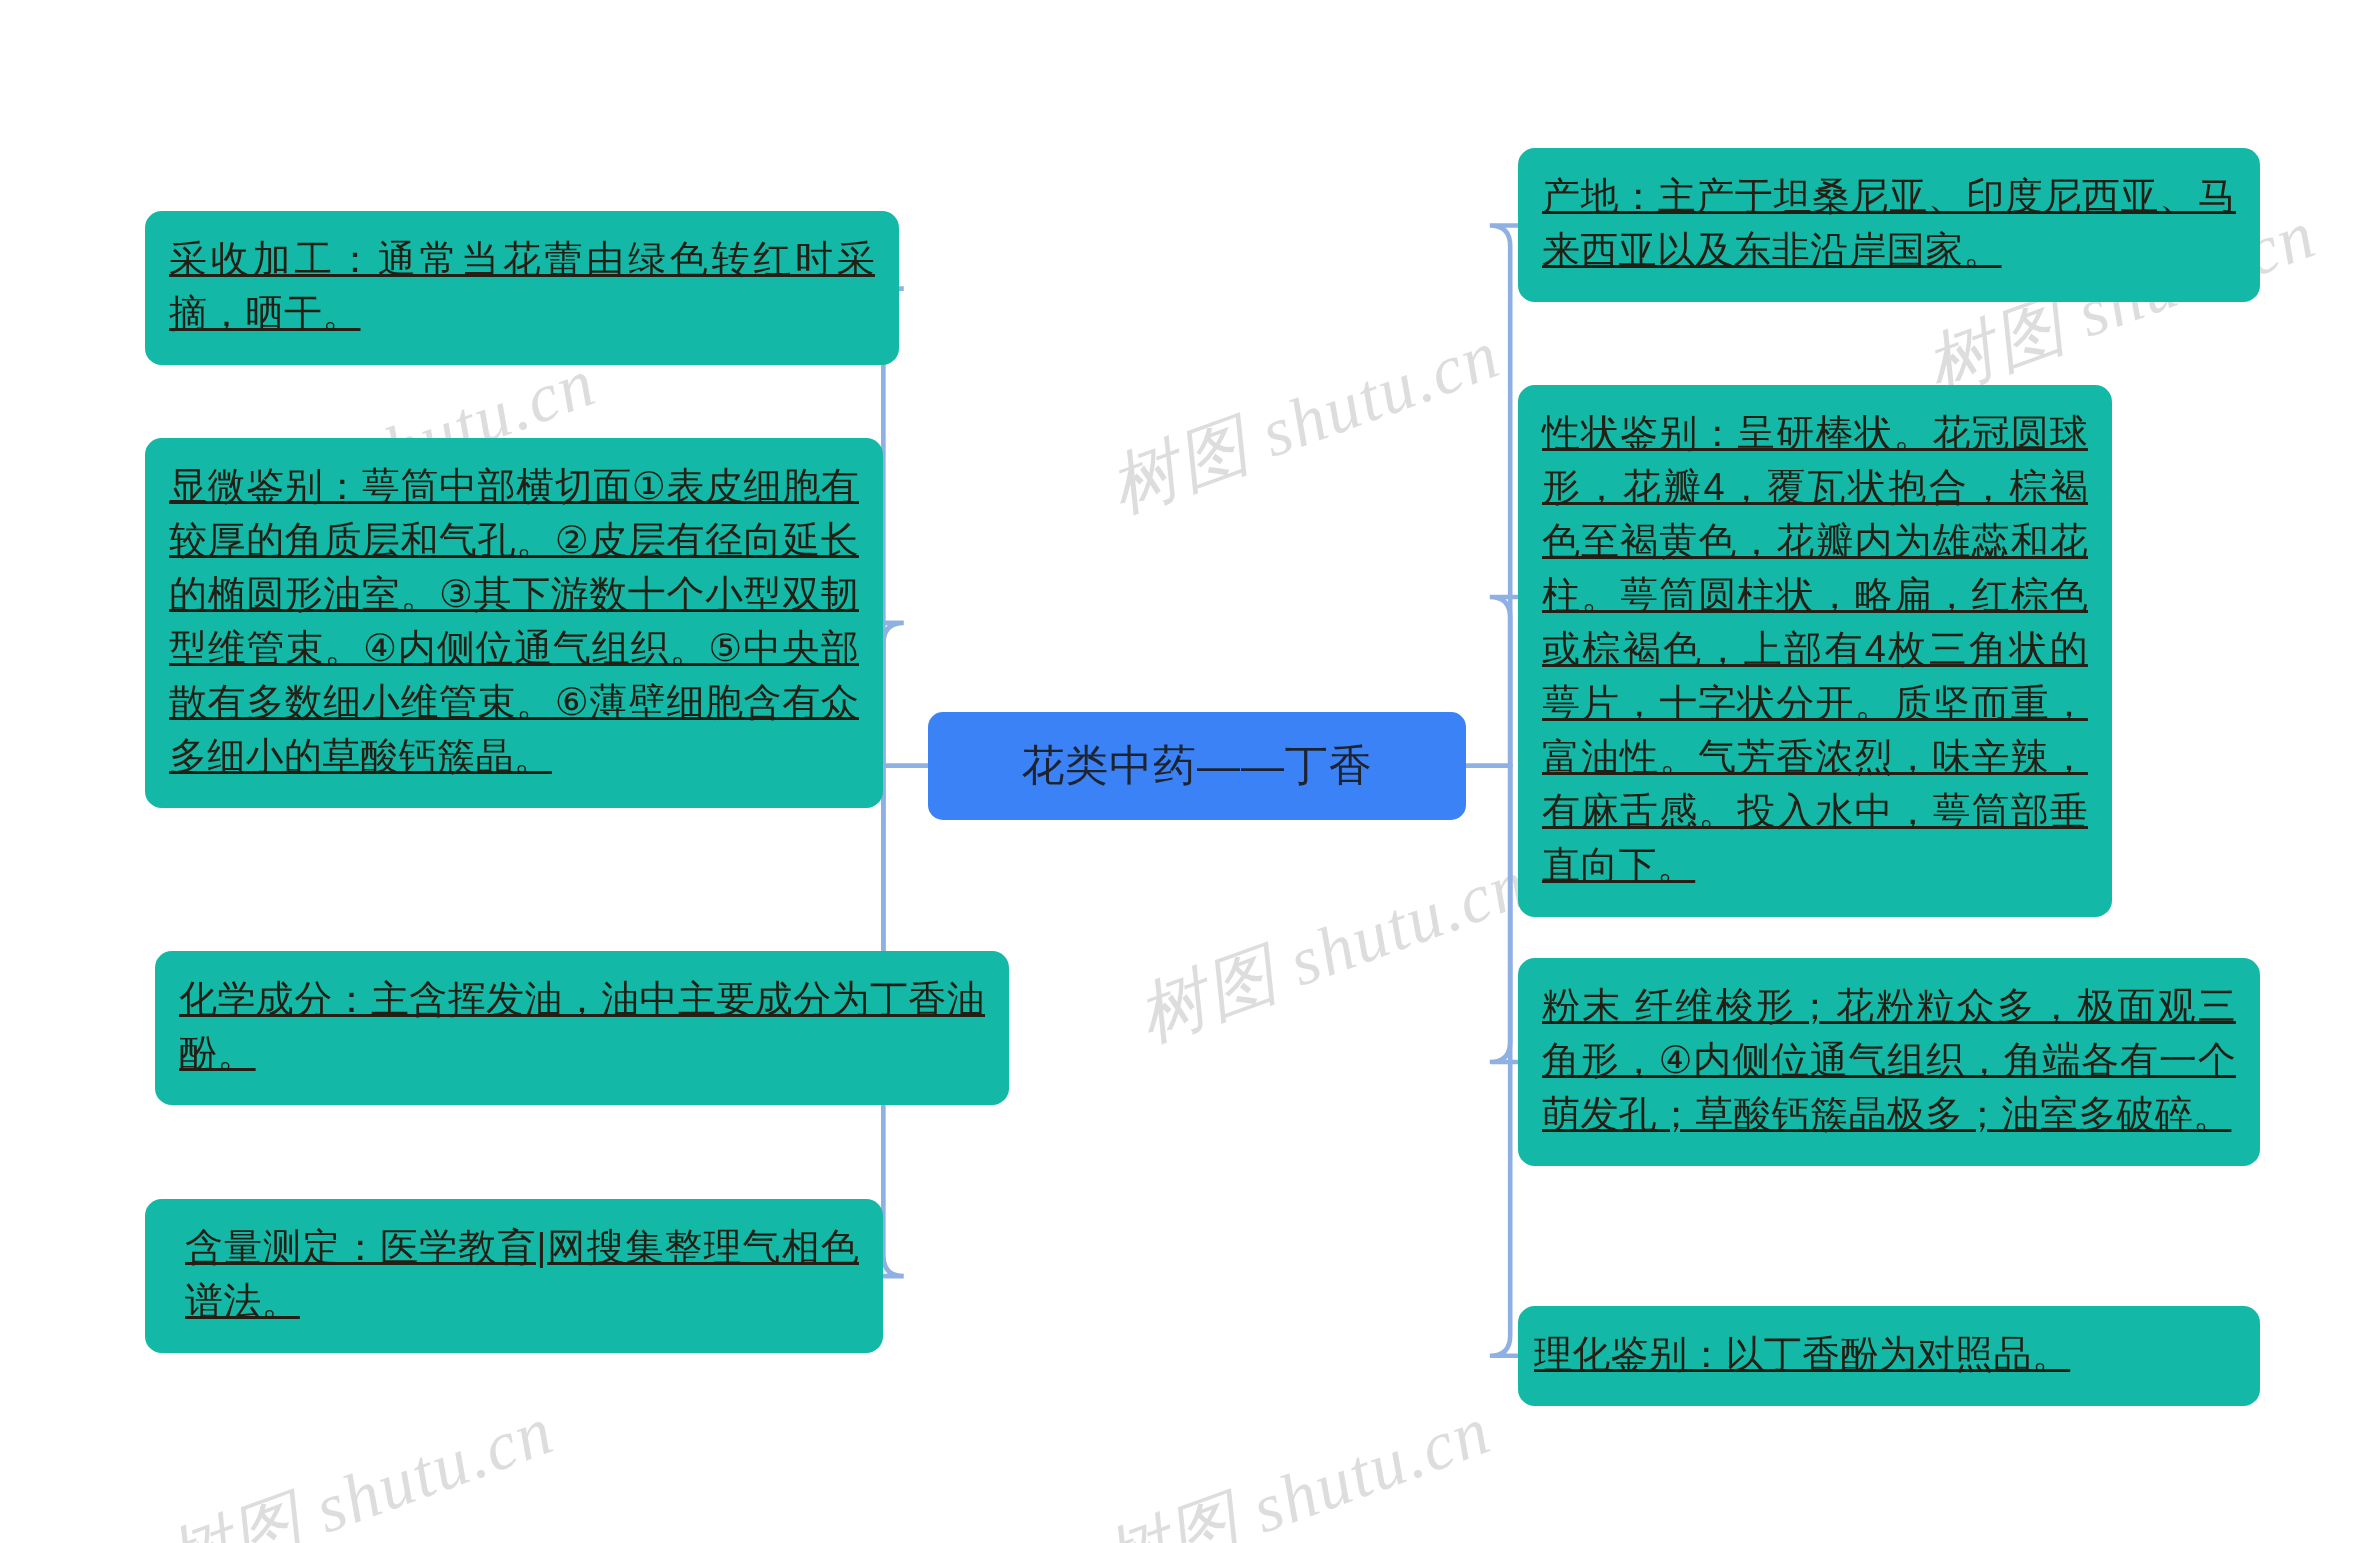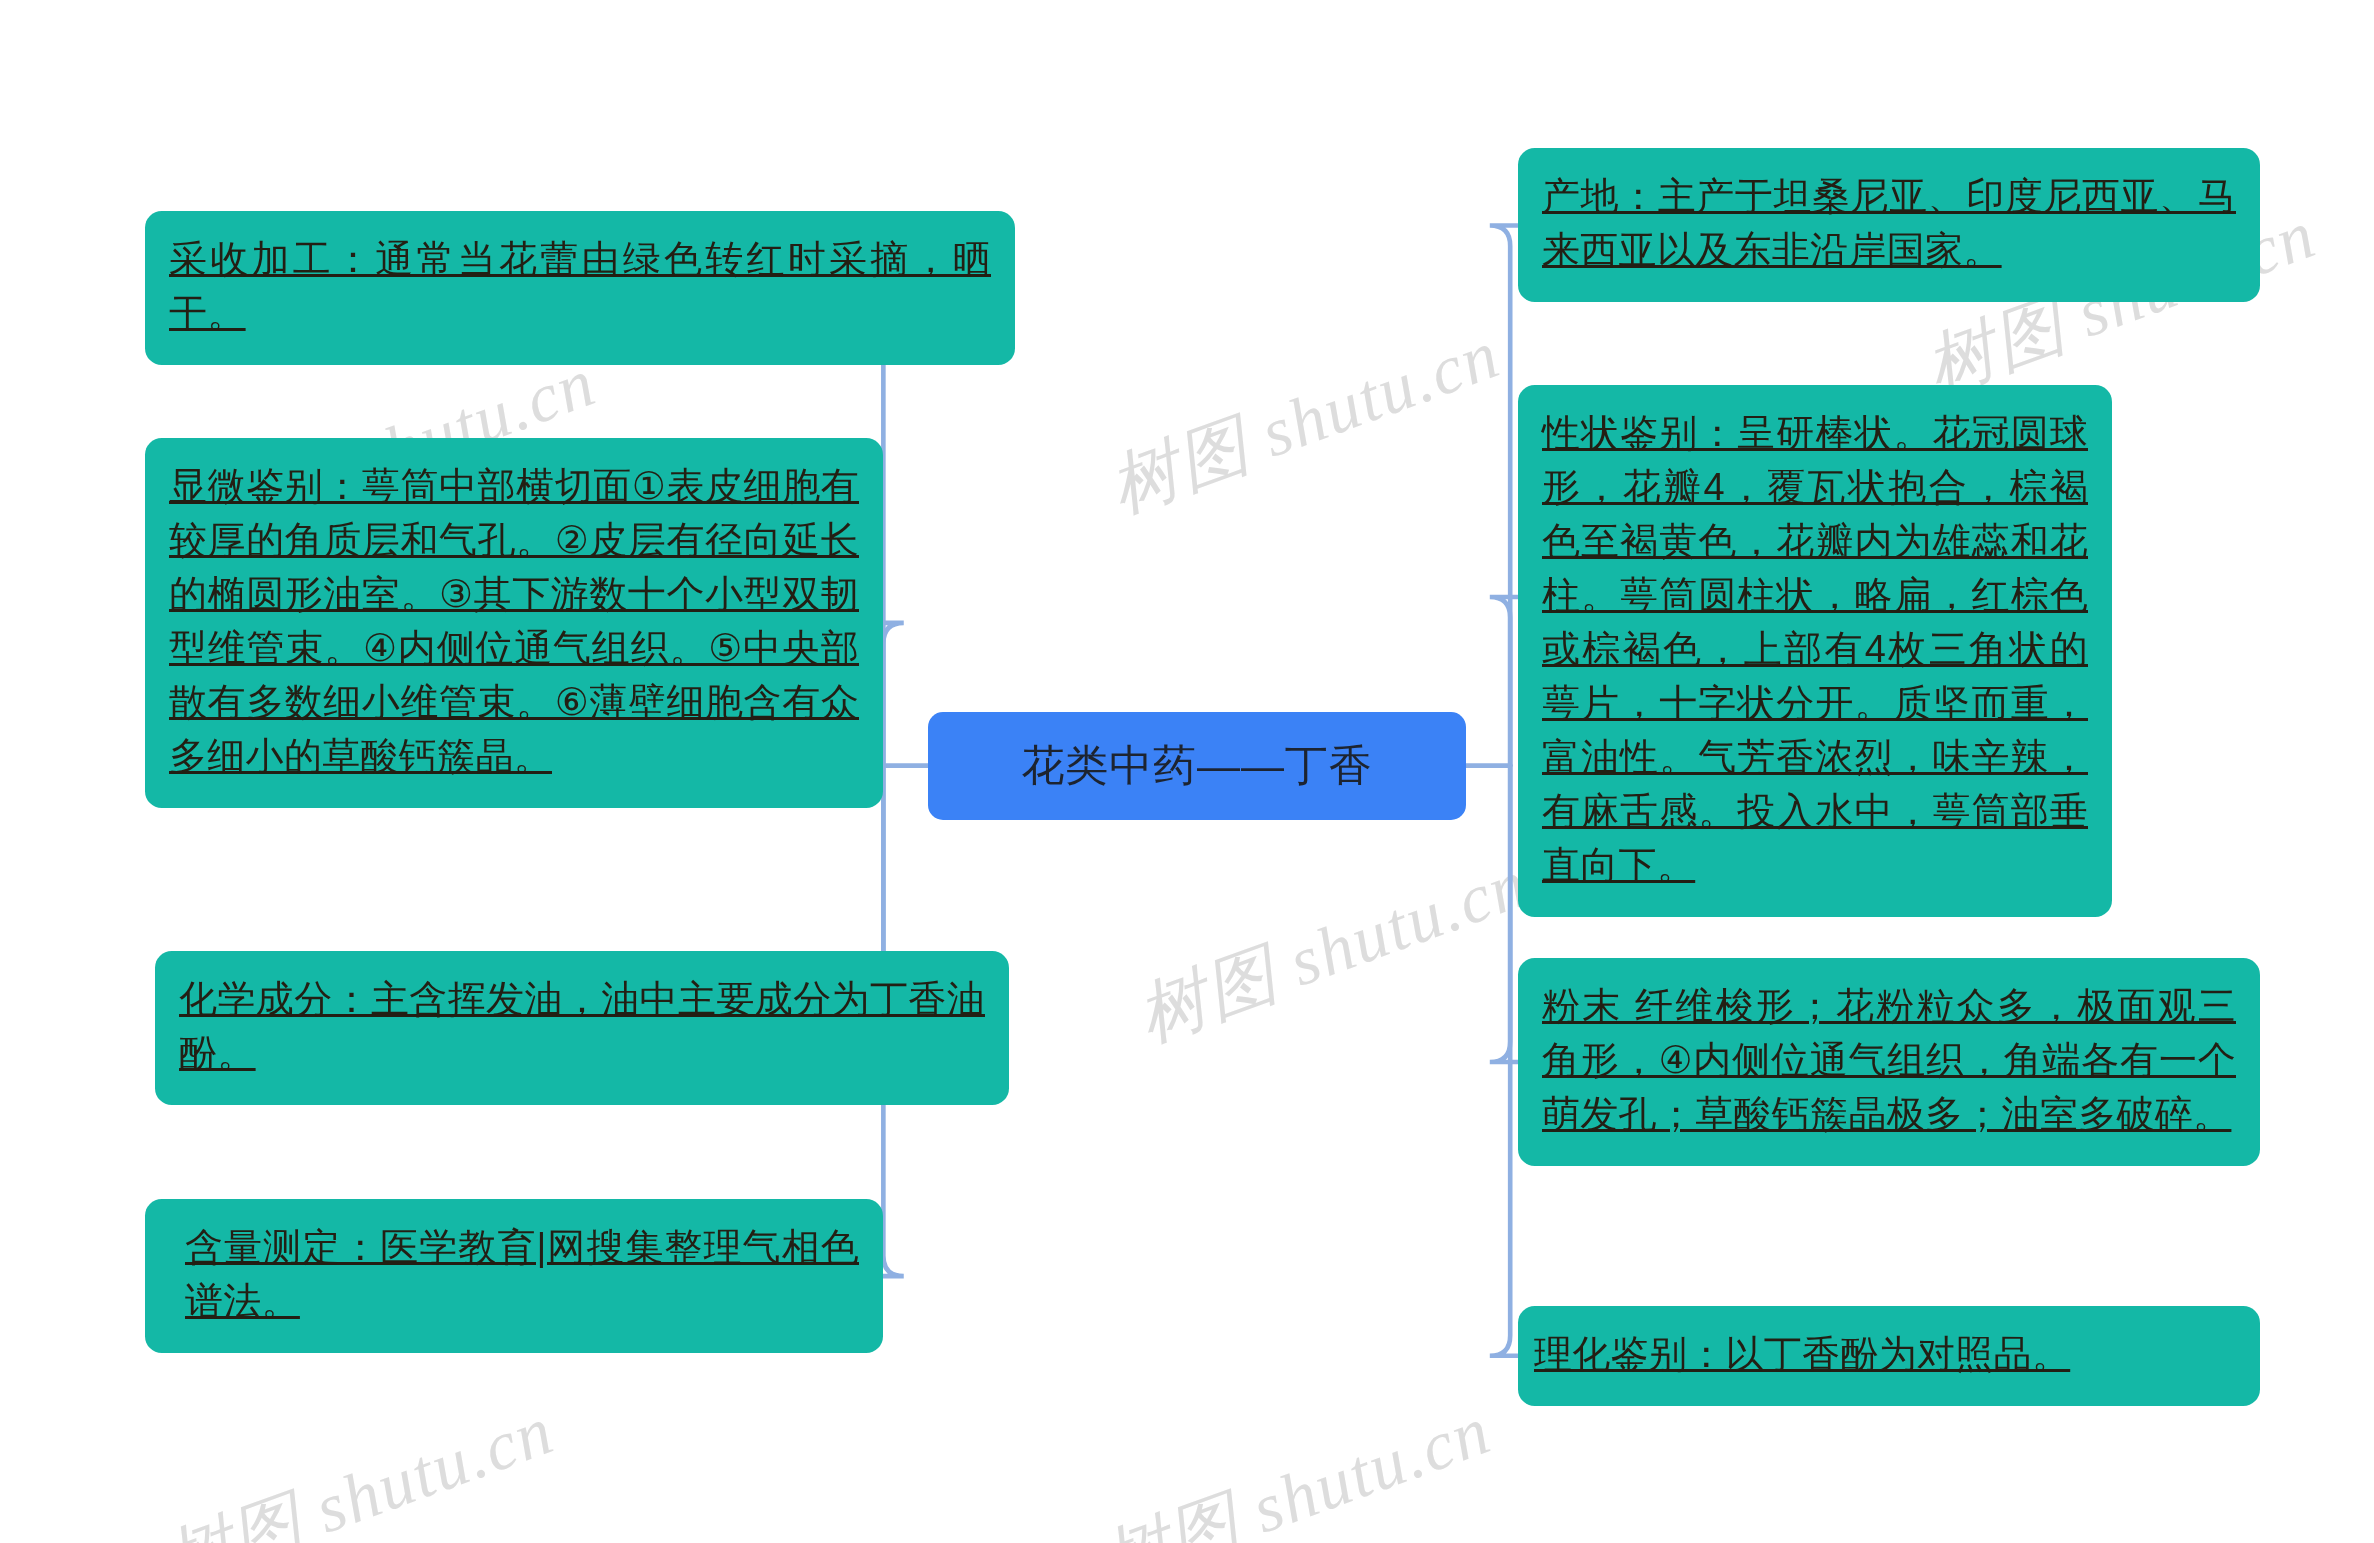--- a/index.html
+++ b/index.html
@@ -67,21 +67,21 @@
     border-radius: 15px;
     font-size: 43px;
     line-height: 1.2;
     padding: 28px 32px;
     text-align: center;
     letter-spacing: 0.9px;
     color: #1d2430;
   }
 
   
-  .L1 { left: 145px;  top: 211px;  width: 870px; }
+  .L1 { left: 145px;  top: 211px;  width: 754px; }
   .L2 { left: 145px;  top: 438px;  width: 738px; }
   .L3 { left: 155px;  top: 951px; width: 854px; }
   .L4 { left: 145px;  top: 1199px; width: 738px; padding-left: 40px; }
 
   
   .C1 { left: 928px; top: 712px;  width: 538px; }
 
   
   .R1 { left: 1518px; top: 148px;  width: 742px; }
   .R2 { left: 1518px; top: 385px;  width: 594px; }

